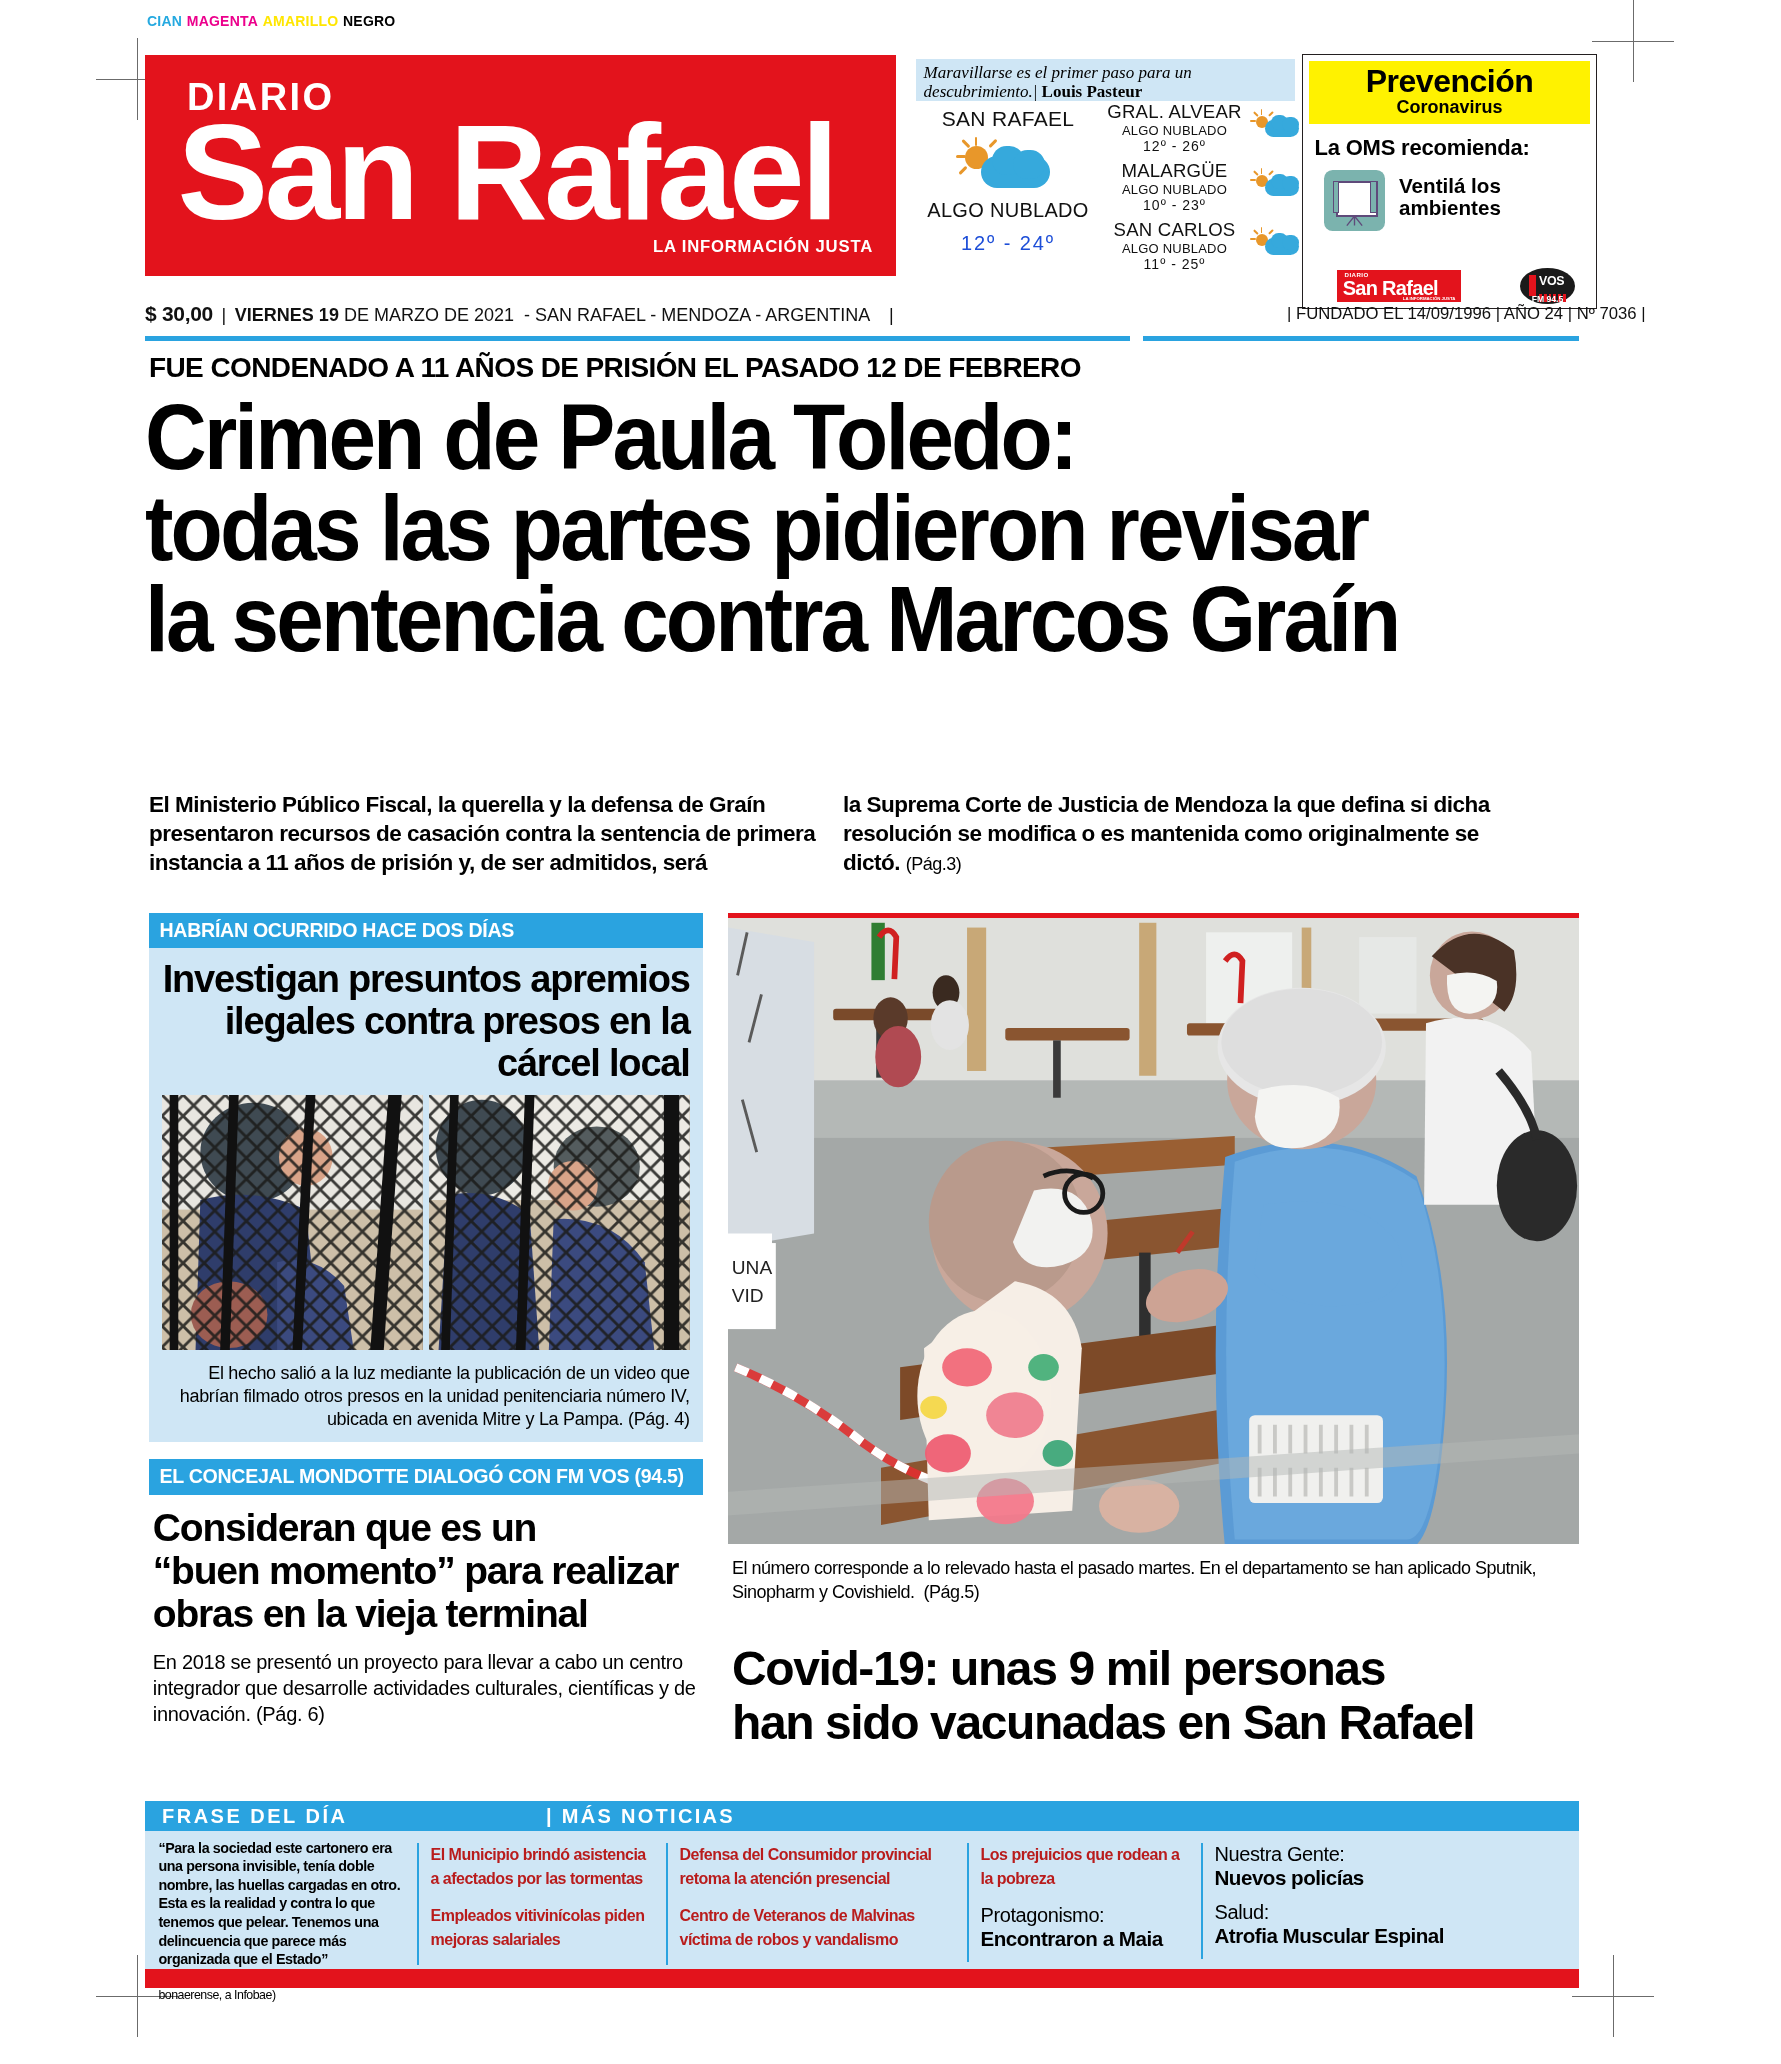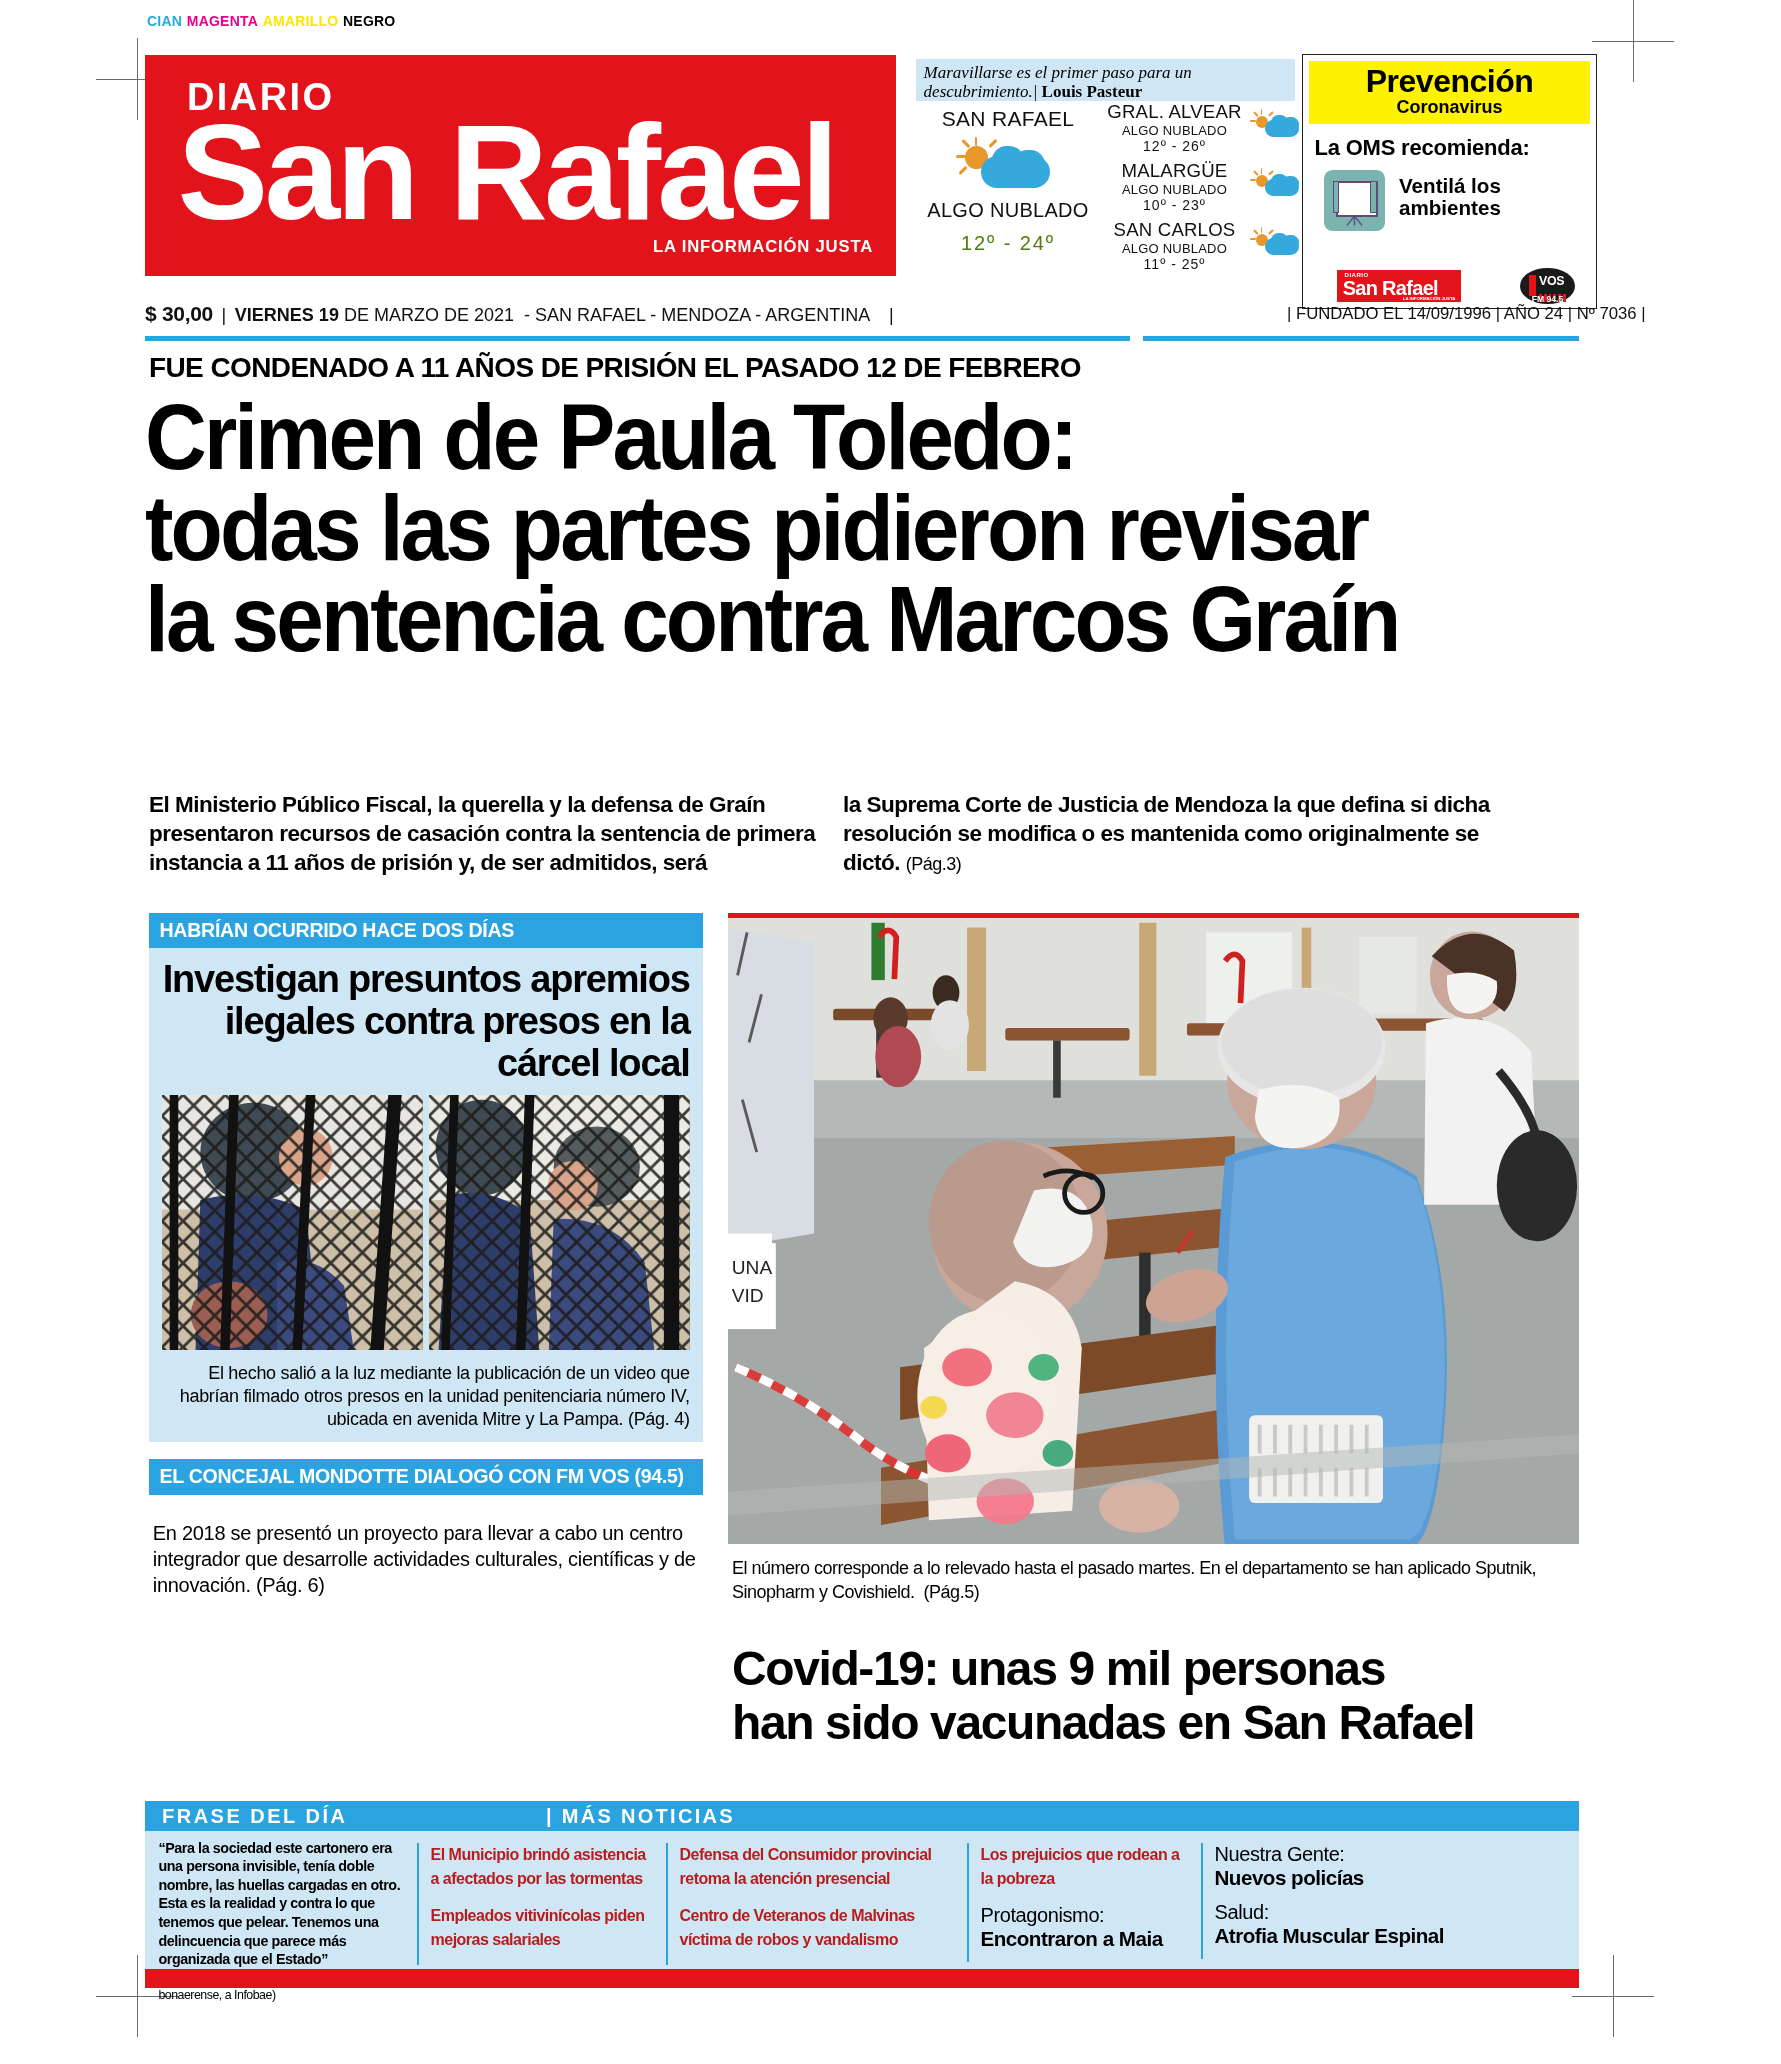--- a/index.html
+++ b/index.html
@@ -24,21 +24,21 @@
 
   
   .quotebox{position:absolute;left:916px;top:59px;width:379px;height:42px;background:#cfe6f5;}
   .quotebox .qt{position:absolute;left:7.6px;top:3.8px;right:3.8px;font-family:"Liberation Serif",serif;font-style:italic;font-size:17px;line-height:19px;color:#000;}
   .quotebox .qt b{font-style:normal;font-weight:bold;font-family:"Liberation Serif",serif;}
 
   .weather{position:absolute;left:916px;top:107px;width:382px;height:178px;}
   .w-main{position:absolute;left:0;top:0;width:184px;text-align:center;}
   .w-main .city{font-size:21px;letter-spacing:0.3px;color:#111;}
   .w-main .cond{font-size:20px;letter-spacing:0.3px;color:#111;margin-top:3.8px;}
-  .w-main .temps{font-size:20px;color:#4d7c0f;margin-top:9.6px;letter-spacing:1.9px;}
+  .w-main .temps{font-size:20px;color:#1d4ed8;margin-top:9.6px;letter-spacing:1.9px;}
   .w-icon-big{margin:5.7px auto 3.8px auto;width:105px;height:59px;position:relative;}
   .w-list{position:absolute;left:187px;top:-5.7px;width:197px;}
   .w-row{position:relative;height:59px;}
   .w-row .city{font-size:18.6px;color:#111;letter-spacing:0.2px;text-align:center;width:143px;}
   .w-row .cond{font-size:13px;color:#111;text-align:center;width:143px;letter-spacing:0.2px;}
   .w-row .temps{font-size:14px;color:#111;text-align:center;width:143px;letter-spacing:1px;}
   .w-row .ic{position:absolute;right:0;top:7.6px;width:50px;height:31px;}
 
   
   .sc{position:relative;width:100%;height:100%;}
@@ -330,20 +330,25 @@
           </svg>
         </div>
       </div>
       <div class="cap"><span>El hecho salió a la luz mediante la publicación de un video que habrían filmado otros presos en la unidad penitenciaria número IV, ubicada en avenida Mitre y La Pampa.</span> <span class="pg">(Pág. 4)</span></div>
     </div>
 
     <div style="height:17px;"></div>
 
     <div class="sechead">EL CONCEJAL MONDOTTE DIALOGÓ CON FM VOS (94.5)</div>
     <div style="padding:11.5px 1.9px 0 3.8px;">
+      <div class="art-title c2">
+        <div>Consideran que es un</div>
+        <div>“buen momento” para realizar</div>
+        <div>obras en la vieja terminal</div>
+      </div>
       <div class="deck" style="margin-top:13.4px;"><span>En 2018 se presentó un proyecto para llevar a cabo un centro integrador que desarrolle actividades culturales, científicas y de innovación.</span> <span>(Pág. 6)</span></div>
     </div>
 
   </div>
 
   <div class="mainphoto">
     <svg width="851" height="631" viewBox="0 0 890 660" preserveAspectRatio="none">
       <rect width="890" height="660" fill="#b9bdbd"></rect>
       <rect x="0" y="0" width="890" height="170" fill="#dfe0dc"></rect>
       <rect x="0" y="170" width="890" height="60" fill="#b4b8b6"></rect>

